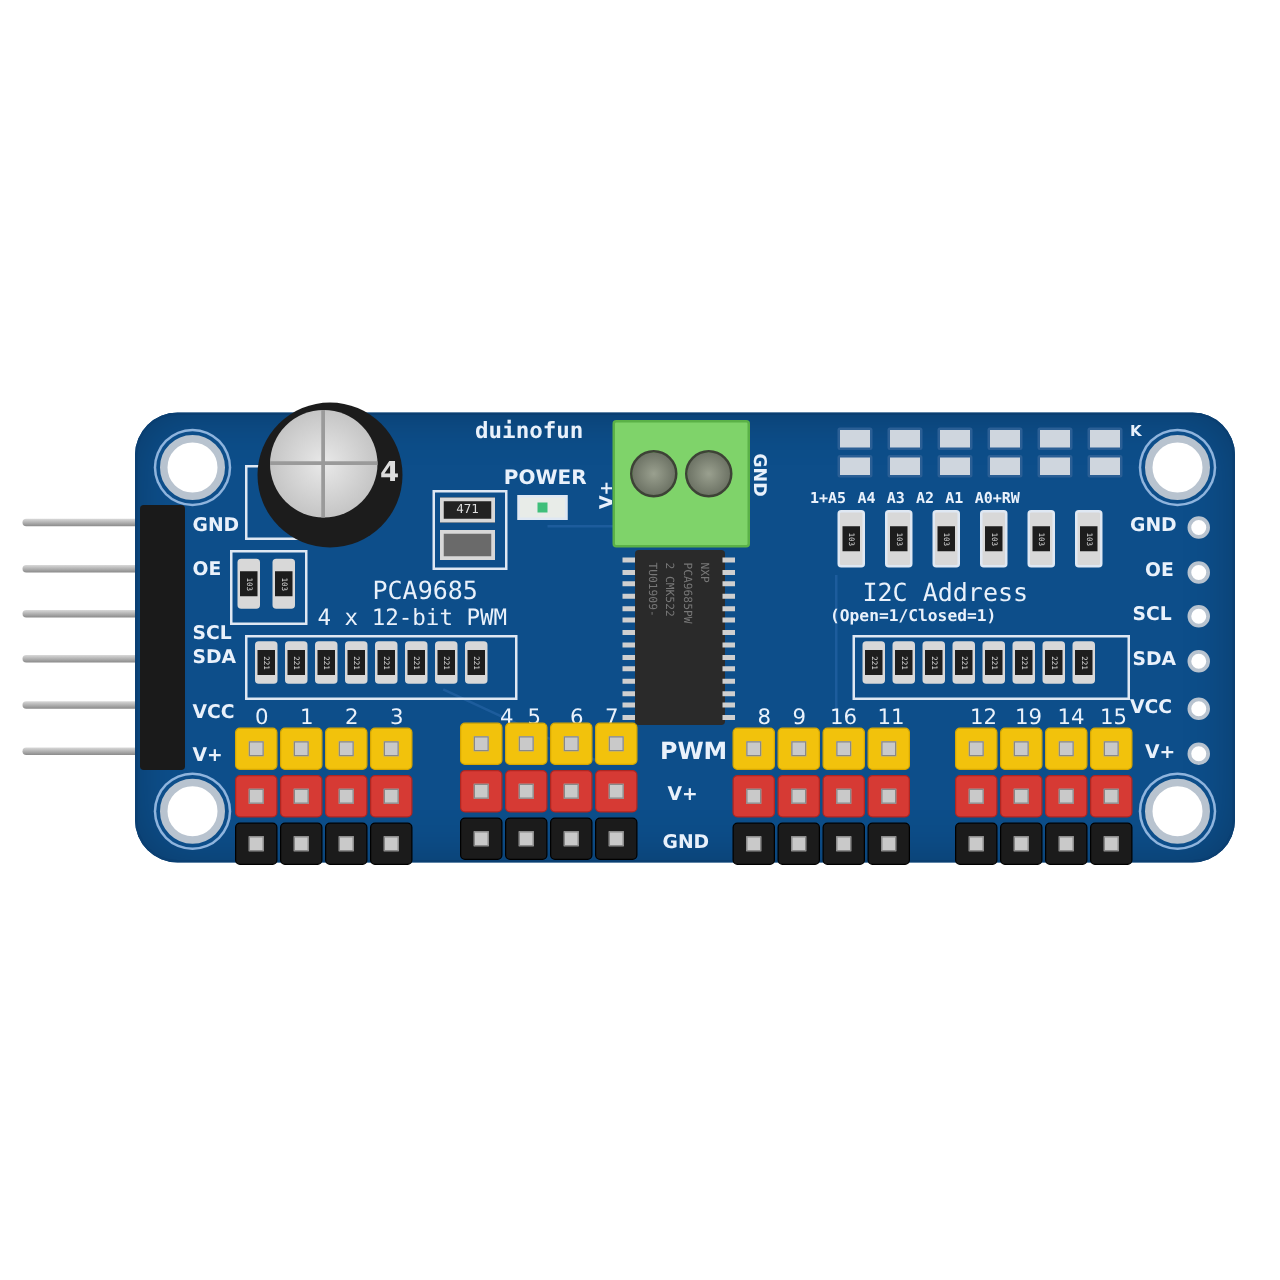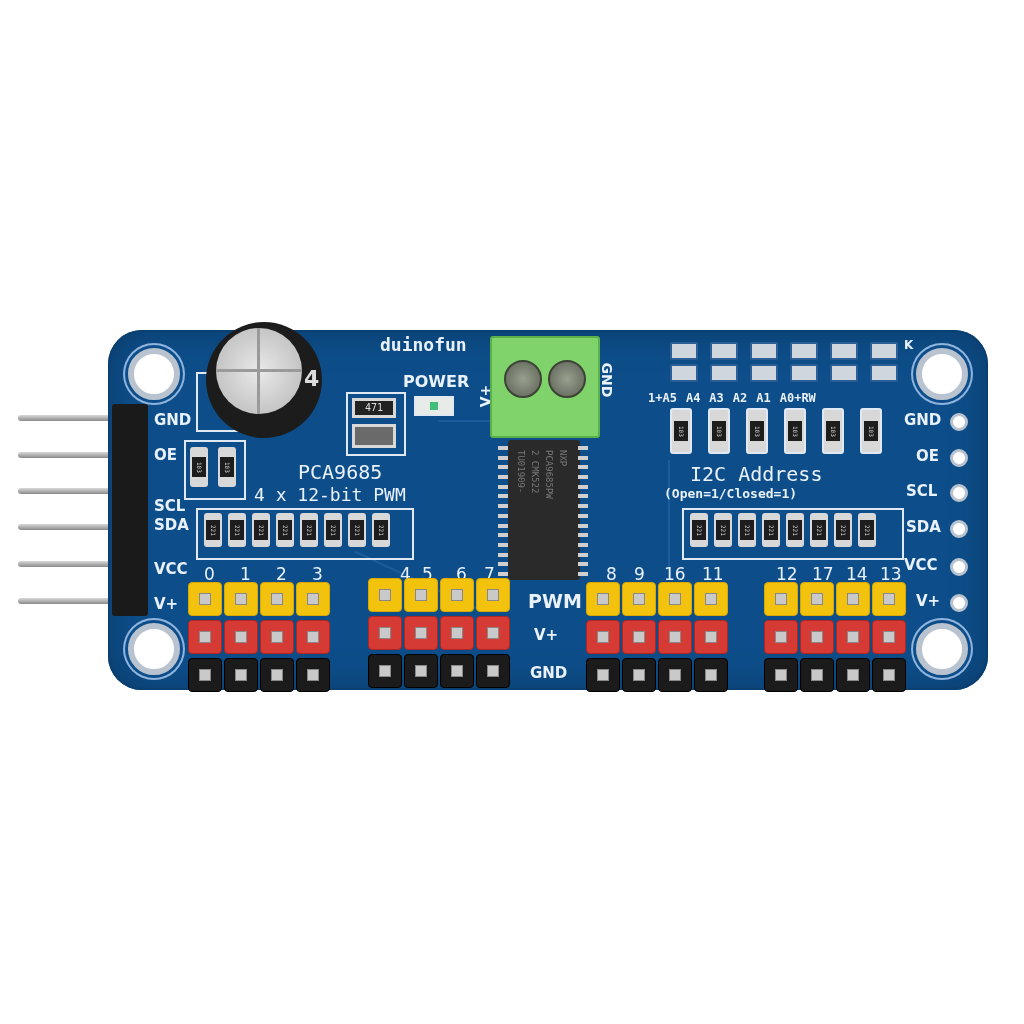--- a/index.html
+++ b/index.html
@@ -283,23 +283,23 @@
 <div class="abs silk-sans" style="left:312px;top:564px;font-size:17px;font-weight:normal;">3</div>
 <div class="abs silk-sans" style="left:400px;top:564px;font-size:17px;font-weight:normal;">4</div>
 <div class="abs silk-sans" style="left:422px;top:564px;font-size:17px;font-weight:normal;">5</div>
 <div class="abs silk-sans" style="left:456px;top:564px;font-size:17px;font-weight:normal;">6</div>
 <div class="abs silk-sans" style="left:484px;top:564px;font-size:17px;font-weight:normal;">7</div>
 <div class="abs silk-sans" style="left:606px;top:564px;font-size:17px;font-weight:normal;">8</div>
 <div class="abs silk-sans" style="left:634px;top:564px;font-size:17px;font-weight:normal;">9</div>
 <div class="abs silk-sans" style="left:664px;top:564px;font-size:17px;font-weight:normal;">16</div>
 <div class="abs silk-sans" style="left:702px;top:564px;font-size:17px;font-weight:normal;">11</div>
 <div class="abs silk-sans" style="left:776px;top:564px;font-size:17px;font-weight:normal;">12</div>
-<div class="abs silk-sans" style="left:812px;top:564px;font-size:17px;font-weight:normal;">17</div>
+<div class="abs silk-sans" style="left:812px;top:564px;font-size:17px;font-weight:normal;">19</div>
 <div class="abs silk-sans" style="left:846px;top:564px;font-size:17px;font-weight:normal;">14</div>
-<div class="abs silk-sans" style="left:880px;top:564px;font-size:17px;font-weight:normal;">13</div>
+<div class="abs silk-sans" style="left:880px;top:564px;font-size:17px;font-weight:normal;">15</div>
 
 <div class="abs" style="left:188px;top:582px;display:grid;grid-template-columns:repeat(4,34px);grid-auto-rows:36px;gap:2px 2px;">
   <div class="hdr y">
       <div class="sq"></div>
     </div>
     <div class="hdr y">
       <div class="sq"></div>
     </div>
     <div class="hdr y">
       <div class="sq"></div>

